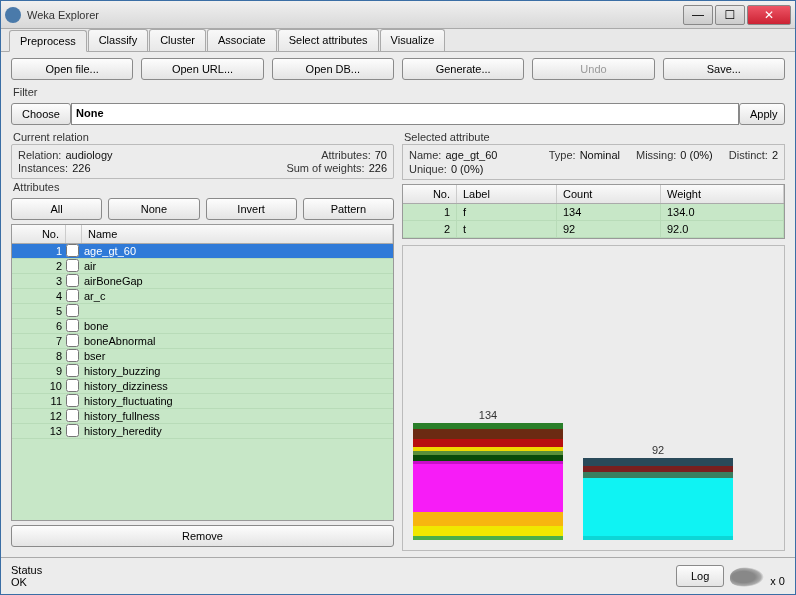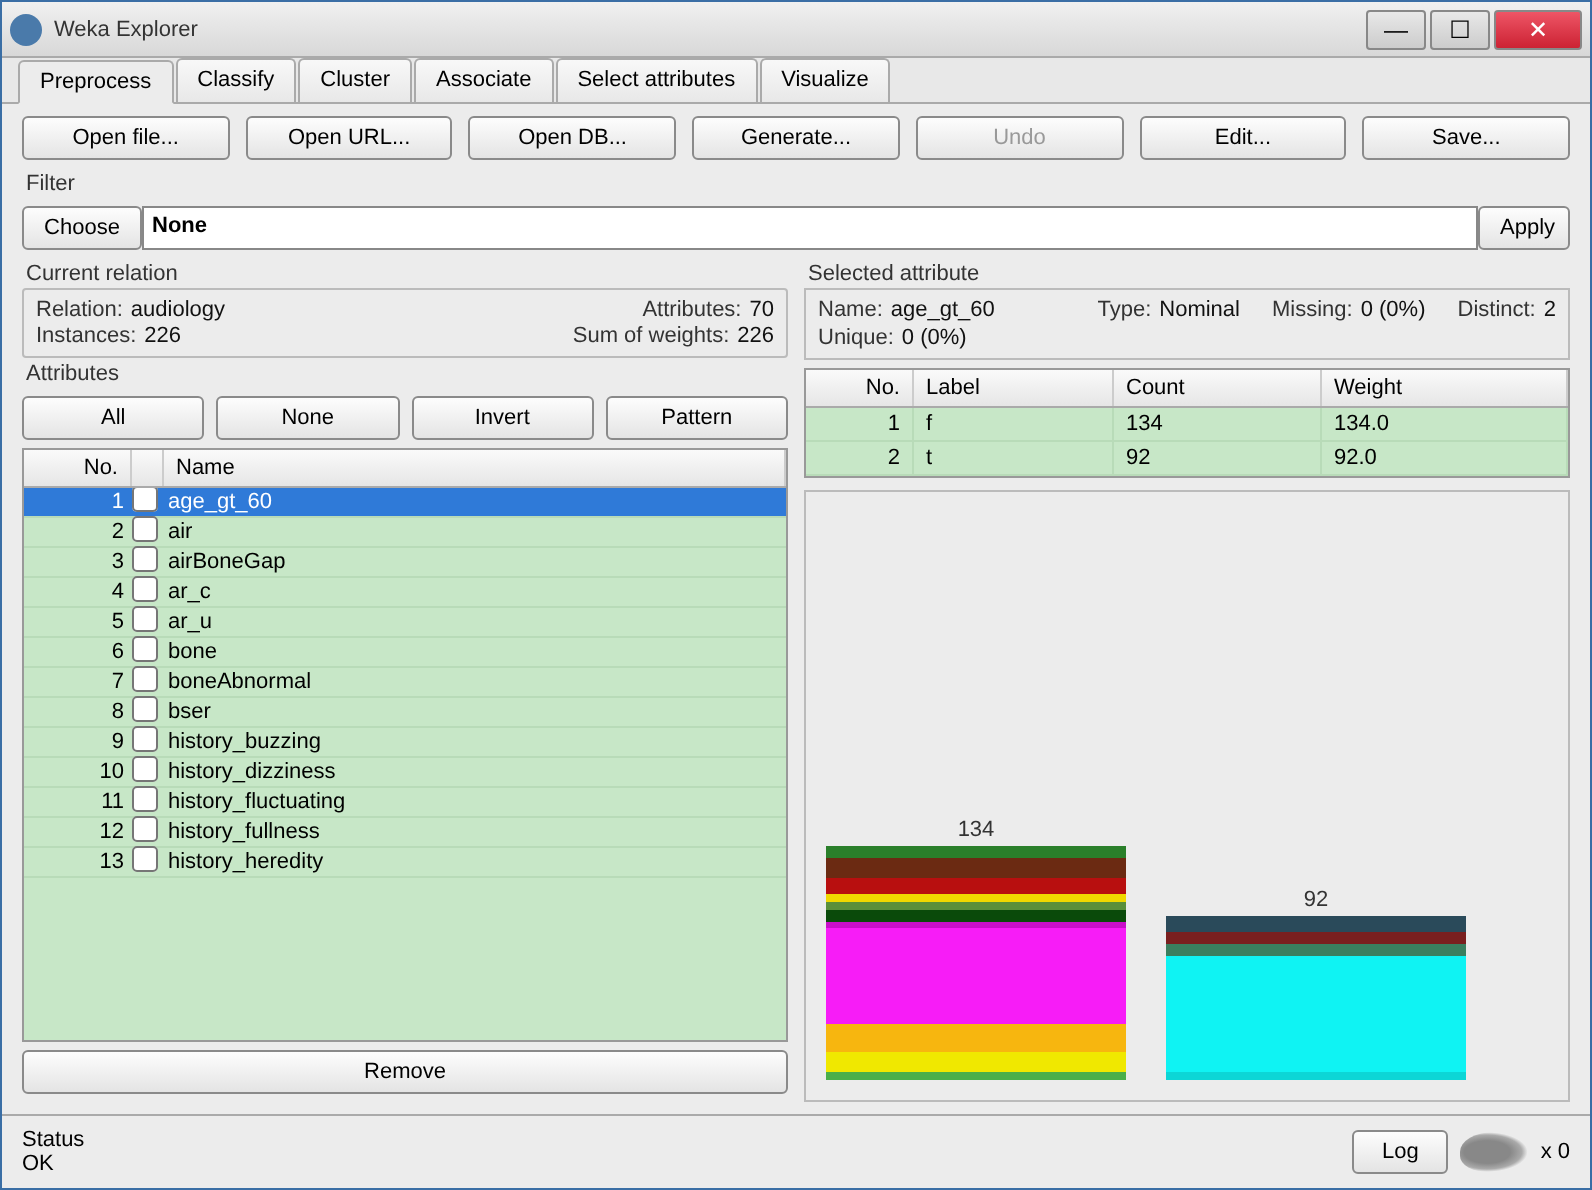--- a/index.html
+++ b/index.html
@@ -69,21 +69,21 @@
 .class-row { display:flex; gap:6px; margin-top:8px; align-items:center;}
 .class-select { flex:1; background:#fff; border:1px solid #888; padding:3px 6px; display:flex; justify-content:space-between; align-items:center; cursor:pointer;}
 .viz-area { flex:1; border:1px solid #bbb; margin-top:6px; padding:10px; display:flex; gap:20px; align-items:flex-end; background:#ececec; overflow:hidden;}
 .stack { display:flex; flex-direction:column; align-items:center;}
 .stack .label { margin-bottom:2px; color:#333;}
 .bar { width:150px; display:flex; flex-direction:column;}
 .seg { width:100%;}
 
 .statusbar { border-top:1px solid #aaa; padding:6px 10px; display:flex; align-items:center;gap:10px;}
 .status-left { flex:1; display:flex; flex-direction:column;}
-.log-area { display:flex; align-items:center; gap:6px;}
+.log-area { display:flex; align-items:flex-end; gap:6px;}
 .bird { width:34px; height:20px; background:radial-gradient(ellipse at 40% 50%, #888 40%, #aaa 60%, transparent 70%); border-radius:50% 50% 40% 40%;}
 </style>
 </head>
 <body>
 
 <div class="window">
   <div class="titlebar">
     <span class="icon"></span>
     <span class="title">Weka Explorer</span>
     <div class="win-btns">
@@ -102,21 +102,20 @@
     <div class="tab">Visualize</div>
   </div>
 
   <div class="content">
     <div class="btnrow">
       <div class="btn">Open file...</div>
       <div class="btn">Open URL...</div>
       <div class="btn">Open DB...</div>
       <div class="btn">Generate...</div>
       <div class="btn disabled">Undo</div>
-      <div class="btn">Edit...</div>
       <div class="btn">Save...</div>
     </div>
 
     <div class="section-label">Filter</div>
     <div class="filterrow">
       <div class="btn" style="width:60px;flex:0 0 auto;">Choose</div>
       <div class="filter-input">None</div>
       <div class="btn apply" style="width:46px;">Apply</div>
     </div>
 
@@ -177,21 +176,20 @@
                 <div class="td name">airBoneGap</div>
               </div>
               <div class="trow">
                 <div class="td no">4</div>
                 <div class="td chk"><input type="checkbox" style=""></div>
                 <div class="td name">ar_c</div>
               </div>
               <div class="trow">
                 <div class="td no">5</div>
                 <div class="td chk"><input type="checkbox" style=""></div>
-                <div class="td name">ar_u</div>
               </div>
               <div class="trow">
                 <div class="td no">6</div>
                 <div class="td chk"><input type="checkbox" style=""></div>
                 <div class="td name">bone</div>
               </div>
               <div class="trow">
                 <div class="td no">7</div>
                 <div class="td chk"><input type="checkbox" style=""></div>
                 <div class="td name">boneAbnormal</div>

